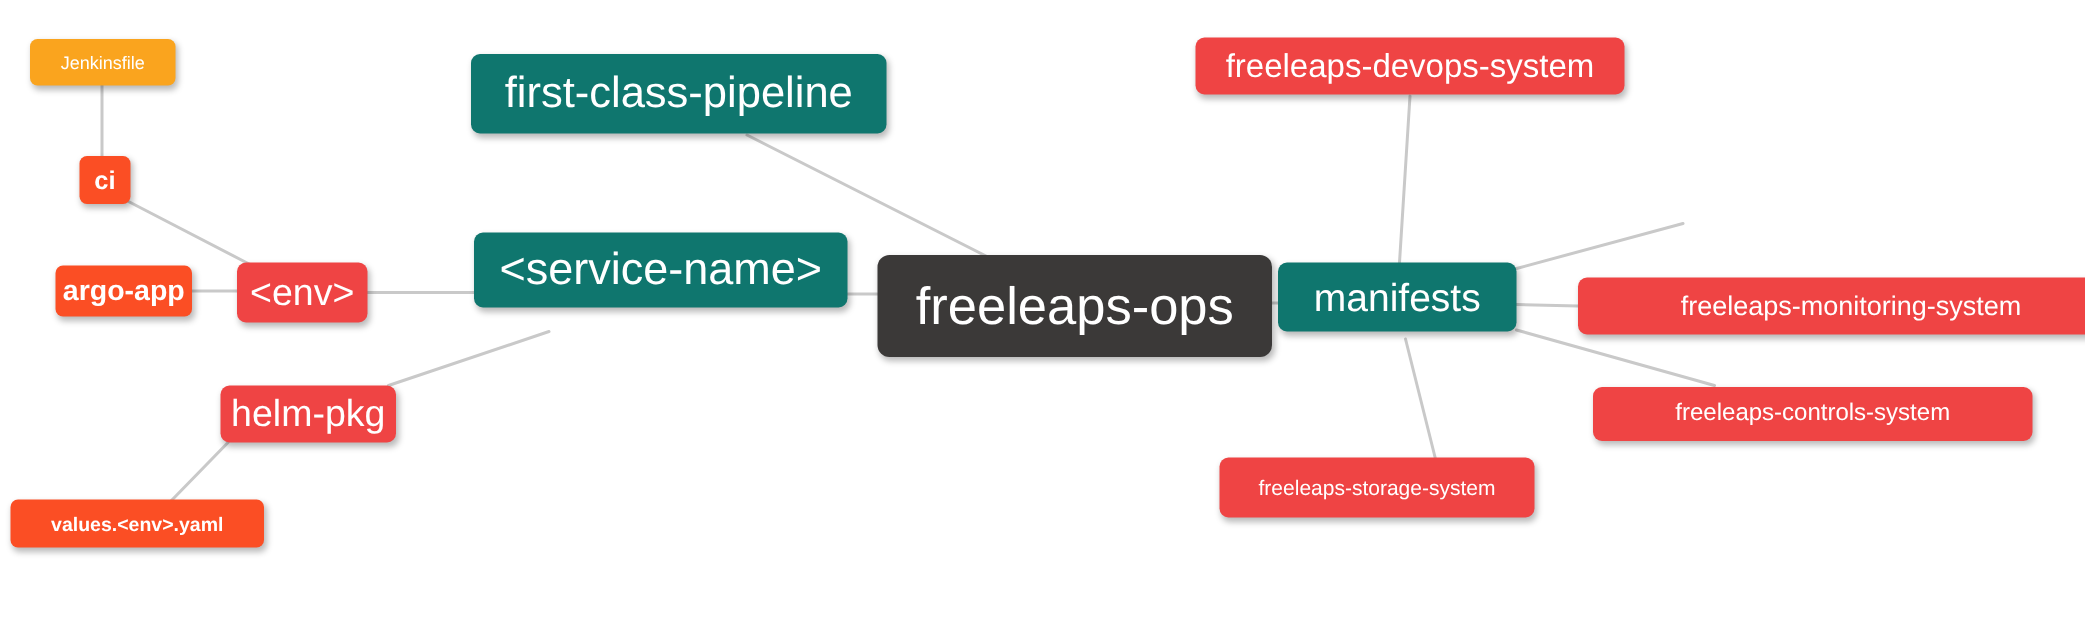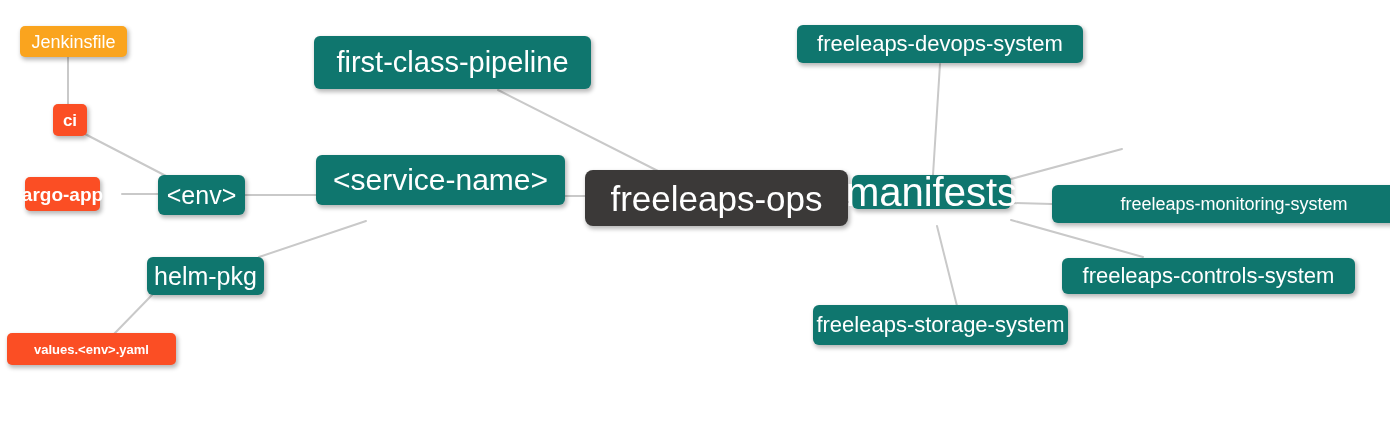--- a/index.html
+++ b/index.html
@@ -29,21 +29,21 @@
     color:#ffffff;
     border-radius:6px;
     box-shadow:1.5px 2.5px 4px rgba(0,0,0,0.28);
     white-space:nowrap;
     line-height:1;
     user-select:none;
     cursor:pointer;
   }
   .c-orange{background:#faa41e;}
   .c-red{background:#fb4e24;font-weight:bold;}
-  .c-green{background:#0f766e;text-align:center;}
+  .c-green{background:#ef4444;text-align:center;}
   .c-blue{background:#0f766e;}
   .c-dark{background:#3b3938;border-radius:8px;}
 </style>
 </head>
 <body>
 
 <div class="stage">
 
   <svg class="edges" viewBox="0 0 1390 421" xmlns="http://www.w3.org/2000/svg">
     <line x1="68" y1="57" x2="68" y2="104"></line>
@@ -55,42 +55,42 @@
     <line x1="498" y1="90" x2="658" y2="171"></line>
     <line x1="565" y1="196" x2="585" y2="196"></line>
     <line x1="847" y1="202" x2="852" y2="202"></line>
     <line x1="933" y1="175" x2="940" y2="64"></line>
     <line x1="1011" y1="179" x2="1122" y2="149"></line>
     <line x1="1011" y1="203" x2="1052" y2="204"></line>
     <line x1="1011" y1="220" x2="1143" y2="257"></line>
     <line x1="937" y1="226" x2="957" y2="306"></line>
   </svg>
 
-  <div class="node c-orange" style="left:20px;top:26px;width:107px;height:31px;font-size:18px;border-radius:5px">Jenkinsfile</div>
+  <div class="node c-orange" style="left:20px;top:26px;width:97px;height:31px;font-size:12px;border-radius:5px">Jenkinsfile</div>
 
   <div class="node c-red" style="left:53px;top:104px;width:34px;height:32px;font-size:17px;border-radius:5px">ci</div>
 
-  <div class="node c-red" style="left:25px;top:177px;width:75px;height:34px;font-size:19px;border-radius:5px">argo-app</div>
+  <div class="node c-red" style="left:37px;top:177px;width:91px;height:34px;font-size:19px;border-radius:5px">argo-app</div>
 
   <div class="node c-green" style="left:147px;top:257px;width:117px;height:38px;font-size:25px">helm-pkg</div>
 
   <div class="node c-green" style="left:158px;top:175px;width:87px;height:40px;font-size:25px">&lt;env&gt;</div>
 
   <div class="node c-red" style="left:7px;top:333px;width:169px;height:32px;font-size:13px;border-radius:5px">values.&lt;env&gt;.yaml</div>
 
   <div class="node c-blue" style="left:314px;top:36px;width:277px;height:53px;font-size:29px">first-class-pipeline</div>
 
   <div class="node c-blue" style="left:316px;top:155px;width:249px;height:50px;font-size:30px">&lt;service-name&gt;</div>
 
-  <div class="node c-dark" style="left:585px;top:170px;width:263px;height:56px;font-size:35px">freeleaps-ops</div>
+  <div class="node c-dark" style="left:585px;top:170px;width:263px;height:68px;font-size:35px">freeleaps-ops</div>
 
-  <div class="node c-blue" style="left:852px;top:175px;width:159px;height:34px;font-size:40px">manifests</div>
+  <div class="node c-blue" style="left:852px;top:175px;width:159px;height:46px;font-size:26px">manifests</div>
 
   <div class="node c-green" style="left:797px;top:25px;width:286px;height:38px;font-size:22px">freeleaps-devops-system</div>
 
 
   <div class="node c-green" style="left:1052px;top:185px;width:364px;height:38px;font-size:18px">freeleaps-monitoring-system</div>
 
-  <div class="node c-green" style="left:1062px;top:258px;width:293px;height:36px;font-size:22px">freeleaps-controls-system</div>
+  <div class="node c-green" style="left:1062px;top:258px;width:293px;height:36px;font-size:16px">freeleaps-controls-system</div>
 
-  <div class="node c-green" style="left:813px;top:305px;width:255px;height:40px;font-size:22px">freeleaps-storage-system</div>
+  <div class="node c-green" style="left:813px;top:305px;width:210px;height:40px;font-size:14px">freeleaps-storage-system</div>
 
 </div>
 
 </body></html>

